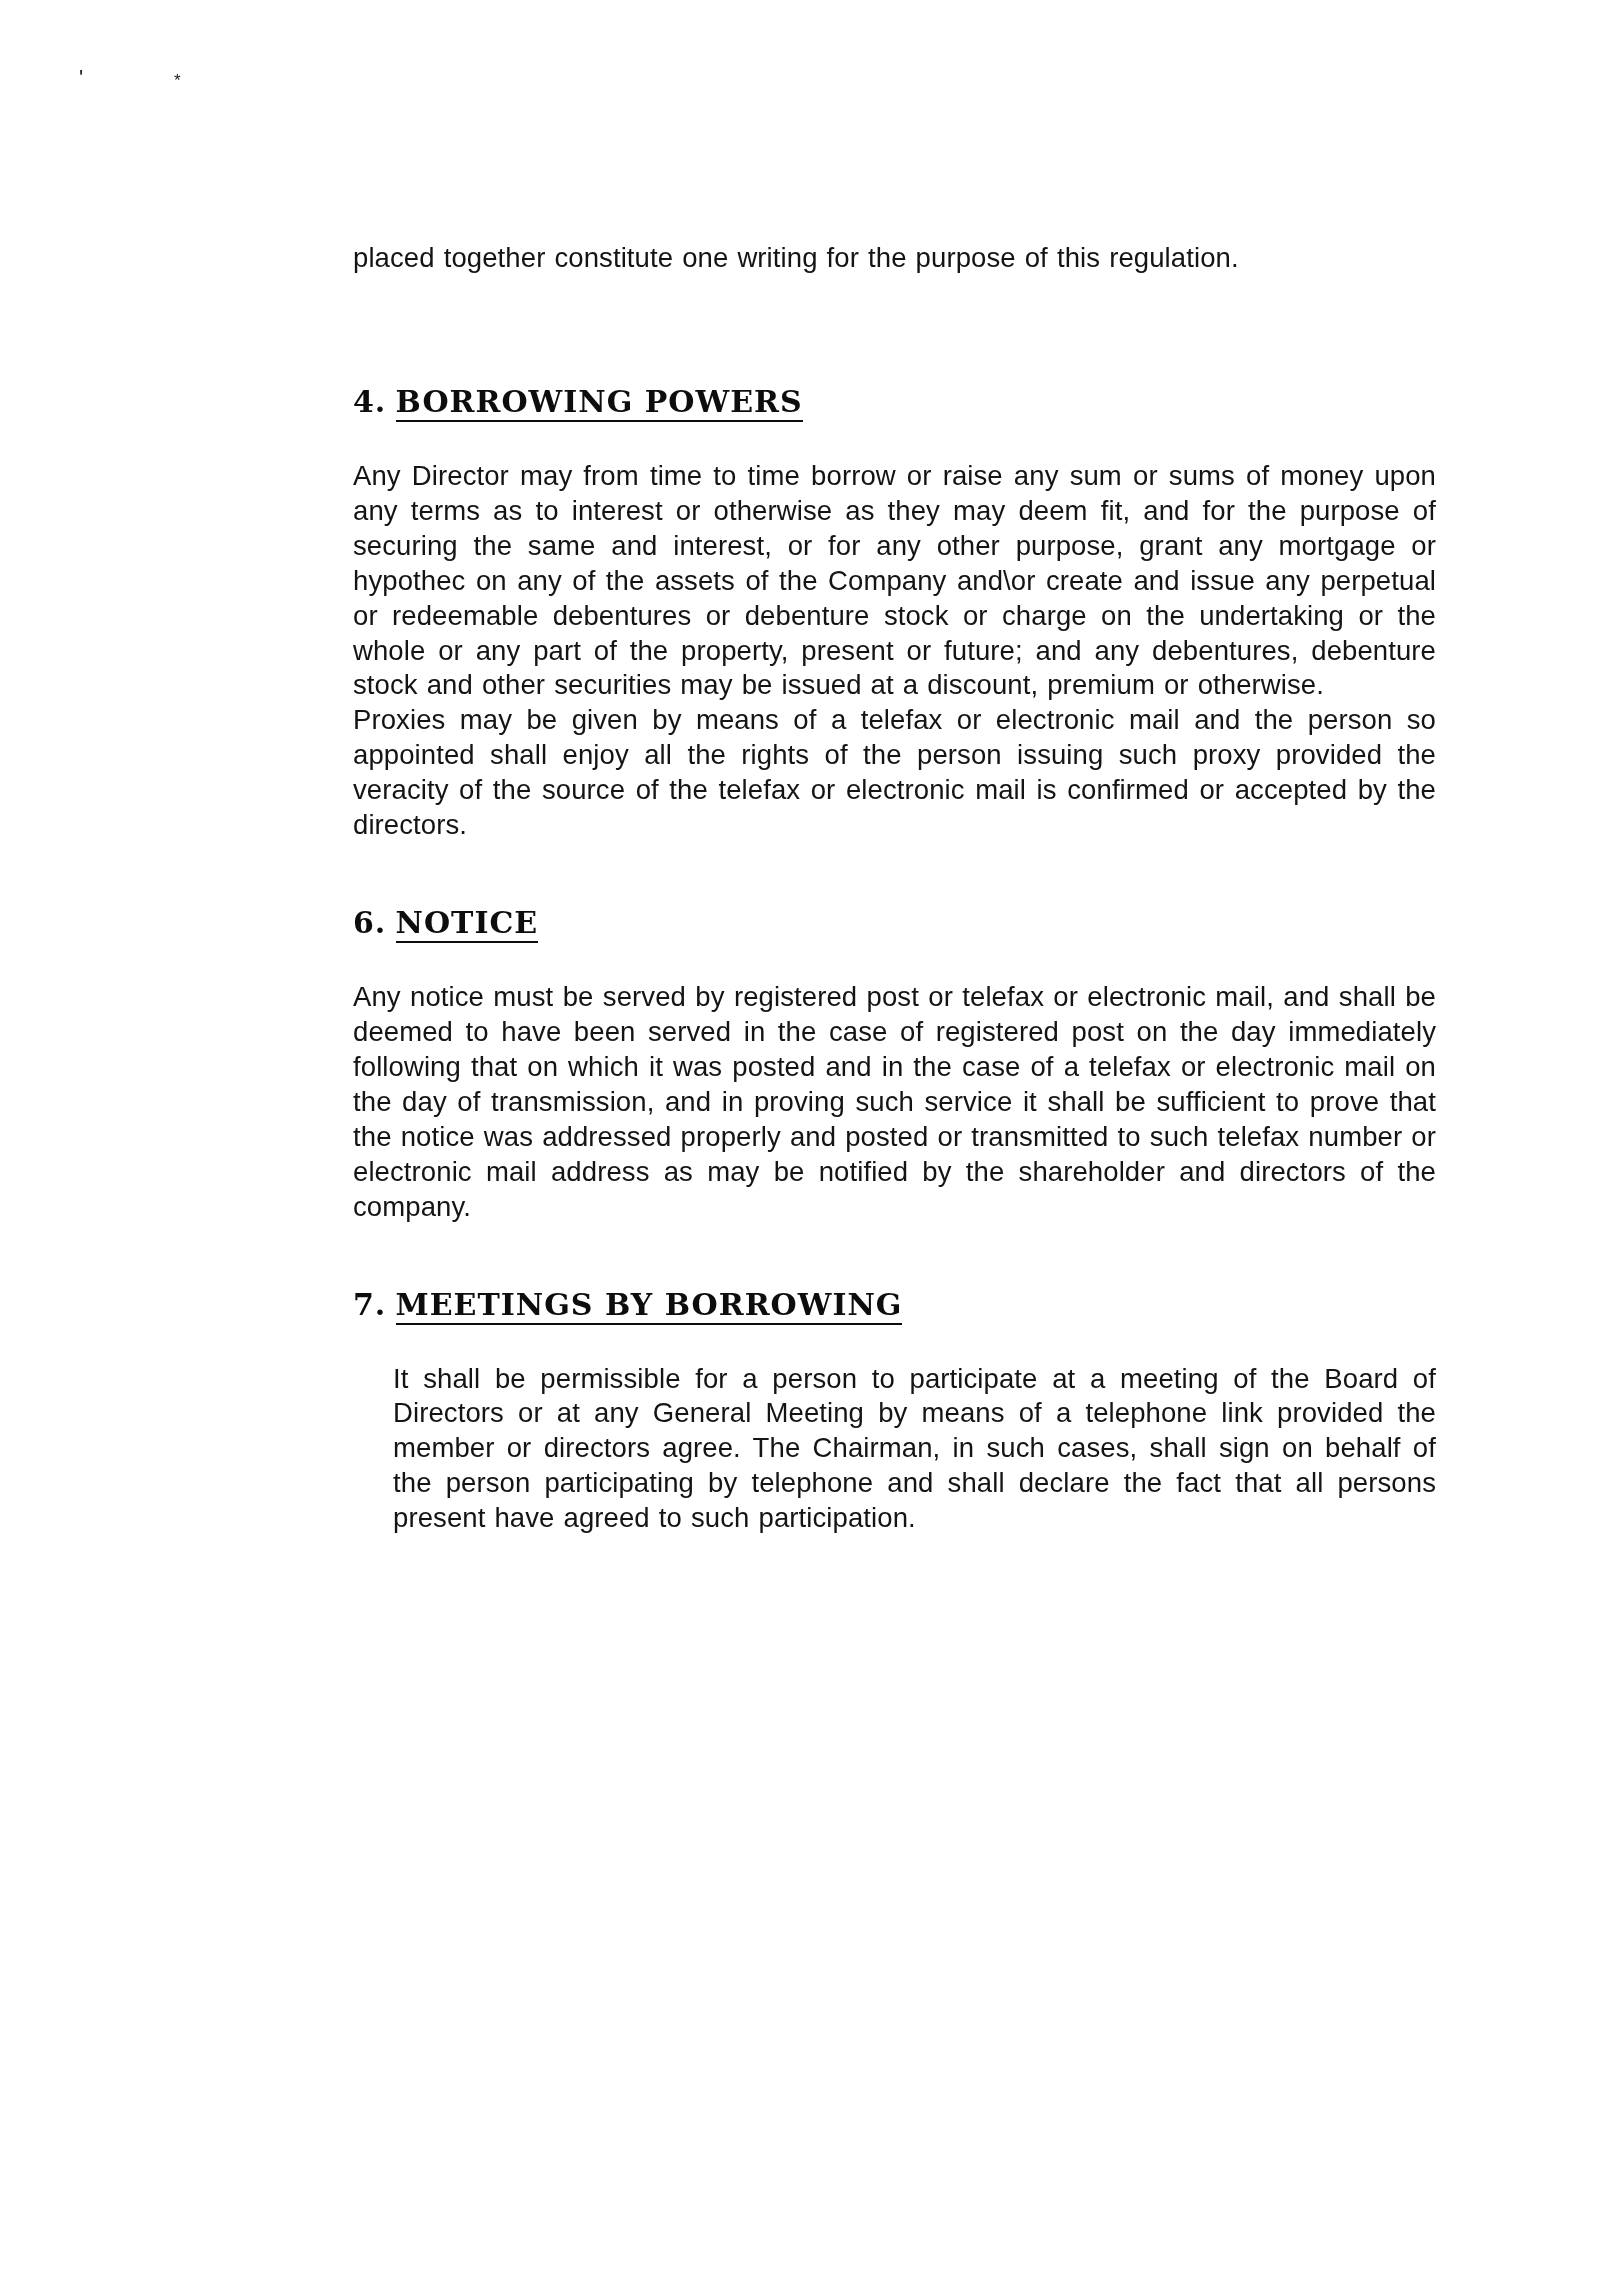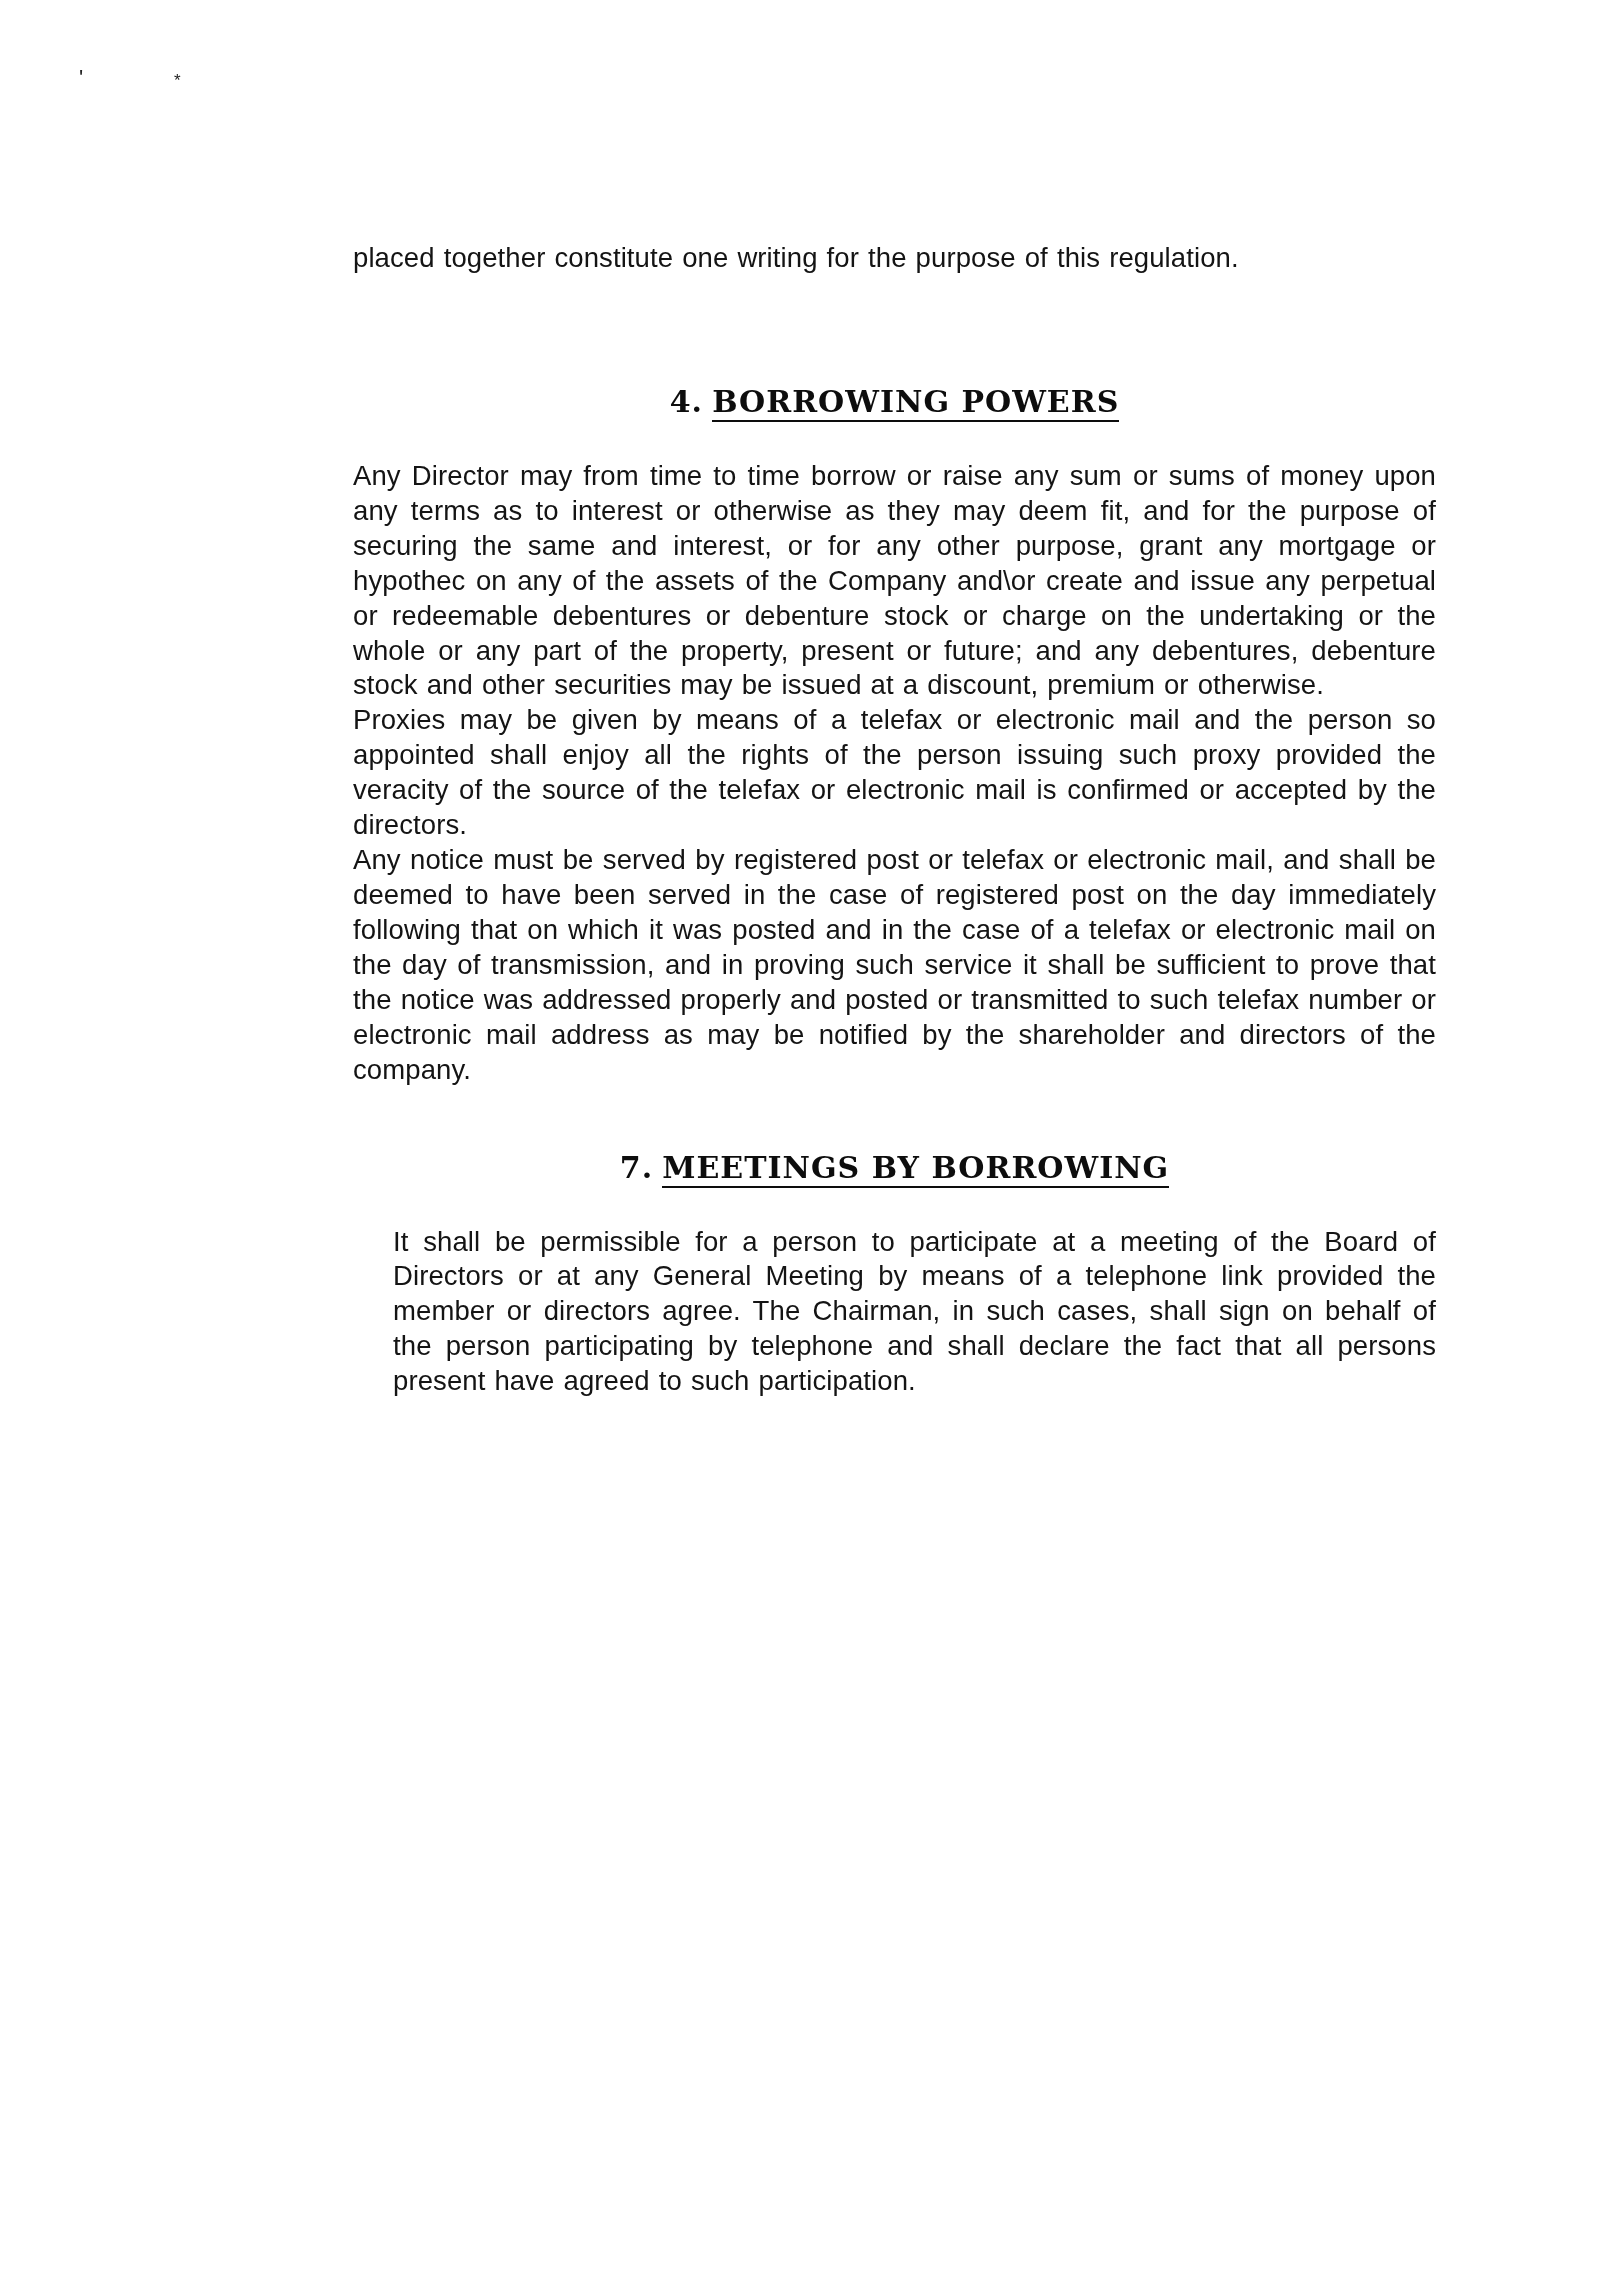--- a/index.html
+++ b/index.html
@@ -52,21 +52,20 @@
 
   h2.heading {
     margin: 62px 0 39px 0;
     font-family: "DejaVu Serif", "Liberation Serif", serif;
     font-weight: 700;
     font-style: normal;
     font-size: 30px;
     line-height: 1.2;
     letter-spacing: 1px;
     color: #0d0d0d;
-    text-align: center;
   }
   h2.heading.first {
     margin-top: 108px;
   }
   h2.heading .num {
     margin-right: 9.2px;
   }
   h2.heading .title {
     border-bottom: 2.6px solid #0d0d0d;
     padding-bottom: 1.3px;
@@ -84,20 +83,23 @@
 
     <p class="body-text">placed together constitute one writing for the purpose of this regulation.</p>
 
     <h2 class="heading first">
       <span class="num">4.</span><span class="title">BORROWING POWERS</span>
     </h2>
     <p class="body-text">Any Director may from time to time borrow or raise any sum or sums of money upon any terms as to interest or otherwise as they may deem fit, and for the purpose of securing the same and interest, or for any other purpose, grant any mortgage or hypothec on any of the assets of the Company and\or create and issue any perpetual or redeemable debentures or debenture stock or charge on the undertaking or the whole or any part of the property, present or future; and any debentures, debenture stock and other securities may be issued at a discount, premium or otherwise.</p>
 
     <p class="body-text">Proxies may be given by means of a telefax or electronic mail and the person so appointed shall enjoy all the rights of the person issuing such proxy provided the veracity of the source of the telefax or electronic mail is confirmed or accepted by the directors.</p>
 
+    <h2 class="heading">
+      <span class="num">6.</span><span class="title">NOTICE</span>
+    </h2>
     <p class="body-text">Any notice must be served by registered post or telefax or electronic mail, and shall be deemed to have been served in the case of registered post on the day immediately following that on which it was posted and in the case of a telefax or electronic mail on the day of transmission, and in proving such service it shall be sufficient to prove that the notice was addressed properly and posted or transmitted to such telefax number or electronic mail address as may be notified by the shareholder and directors of the company.</p>
 
     <h2 class="heading">
       <span class="num">7.</span><span class="title">MEETINGS BY BORROWING</span>
     </h2>
     <p class="body-text lead-gap">It shall be permissible for a person to participate at a meeting of the Board of Directors or at any General Meeting by means of a telephone link provided the member or directors agree.  The Chairman, in such cases, shall sign on behalf of the person participating by telephone and shall declare the fact that all persons present have agreed to such participation.</p>
 
   </div>
 </div>
 

